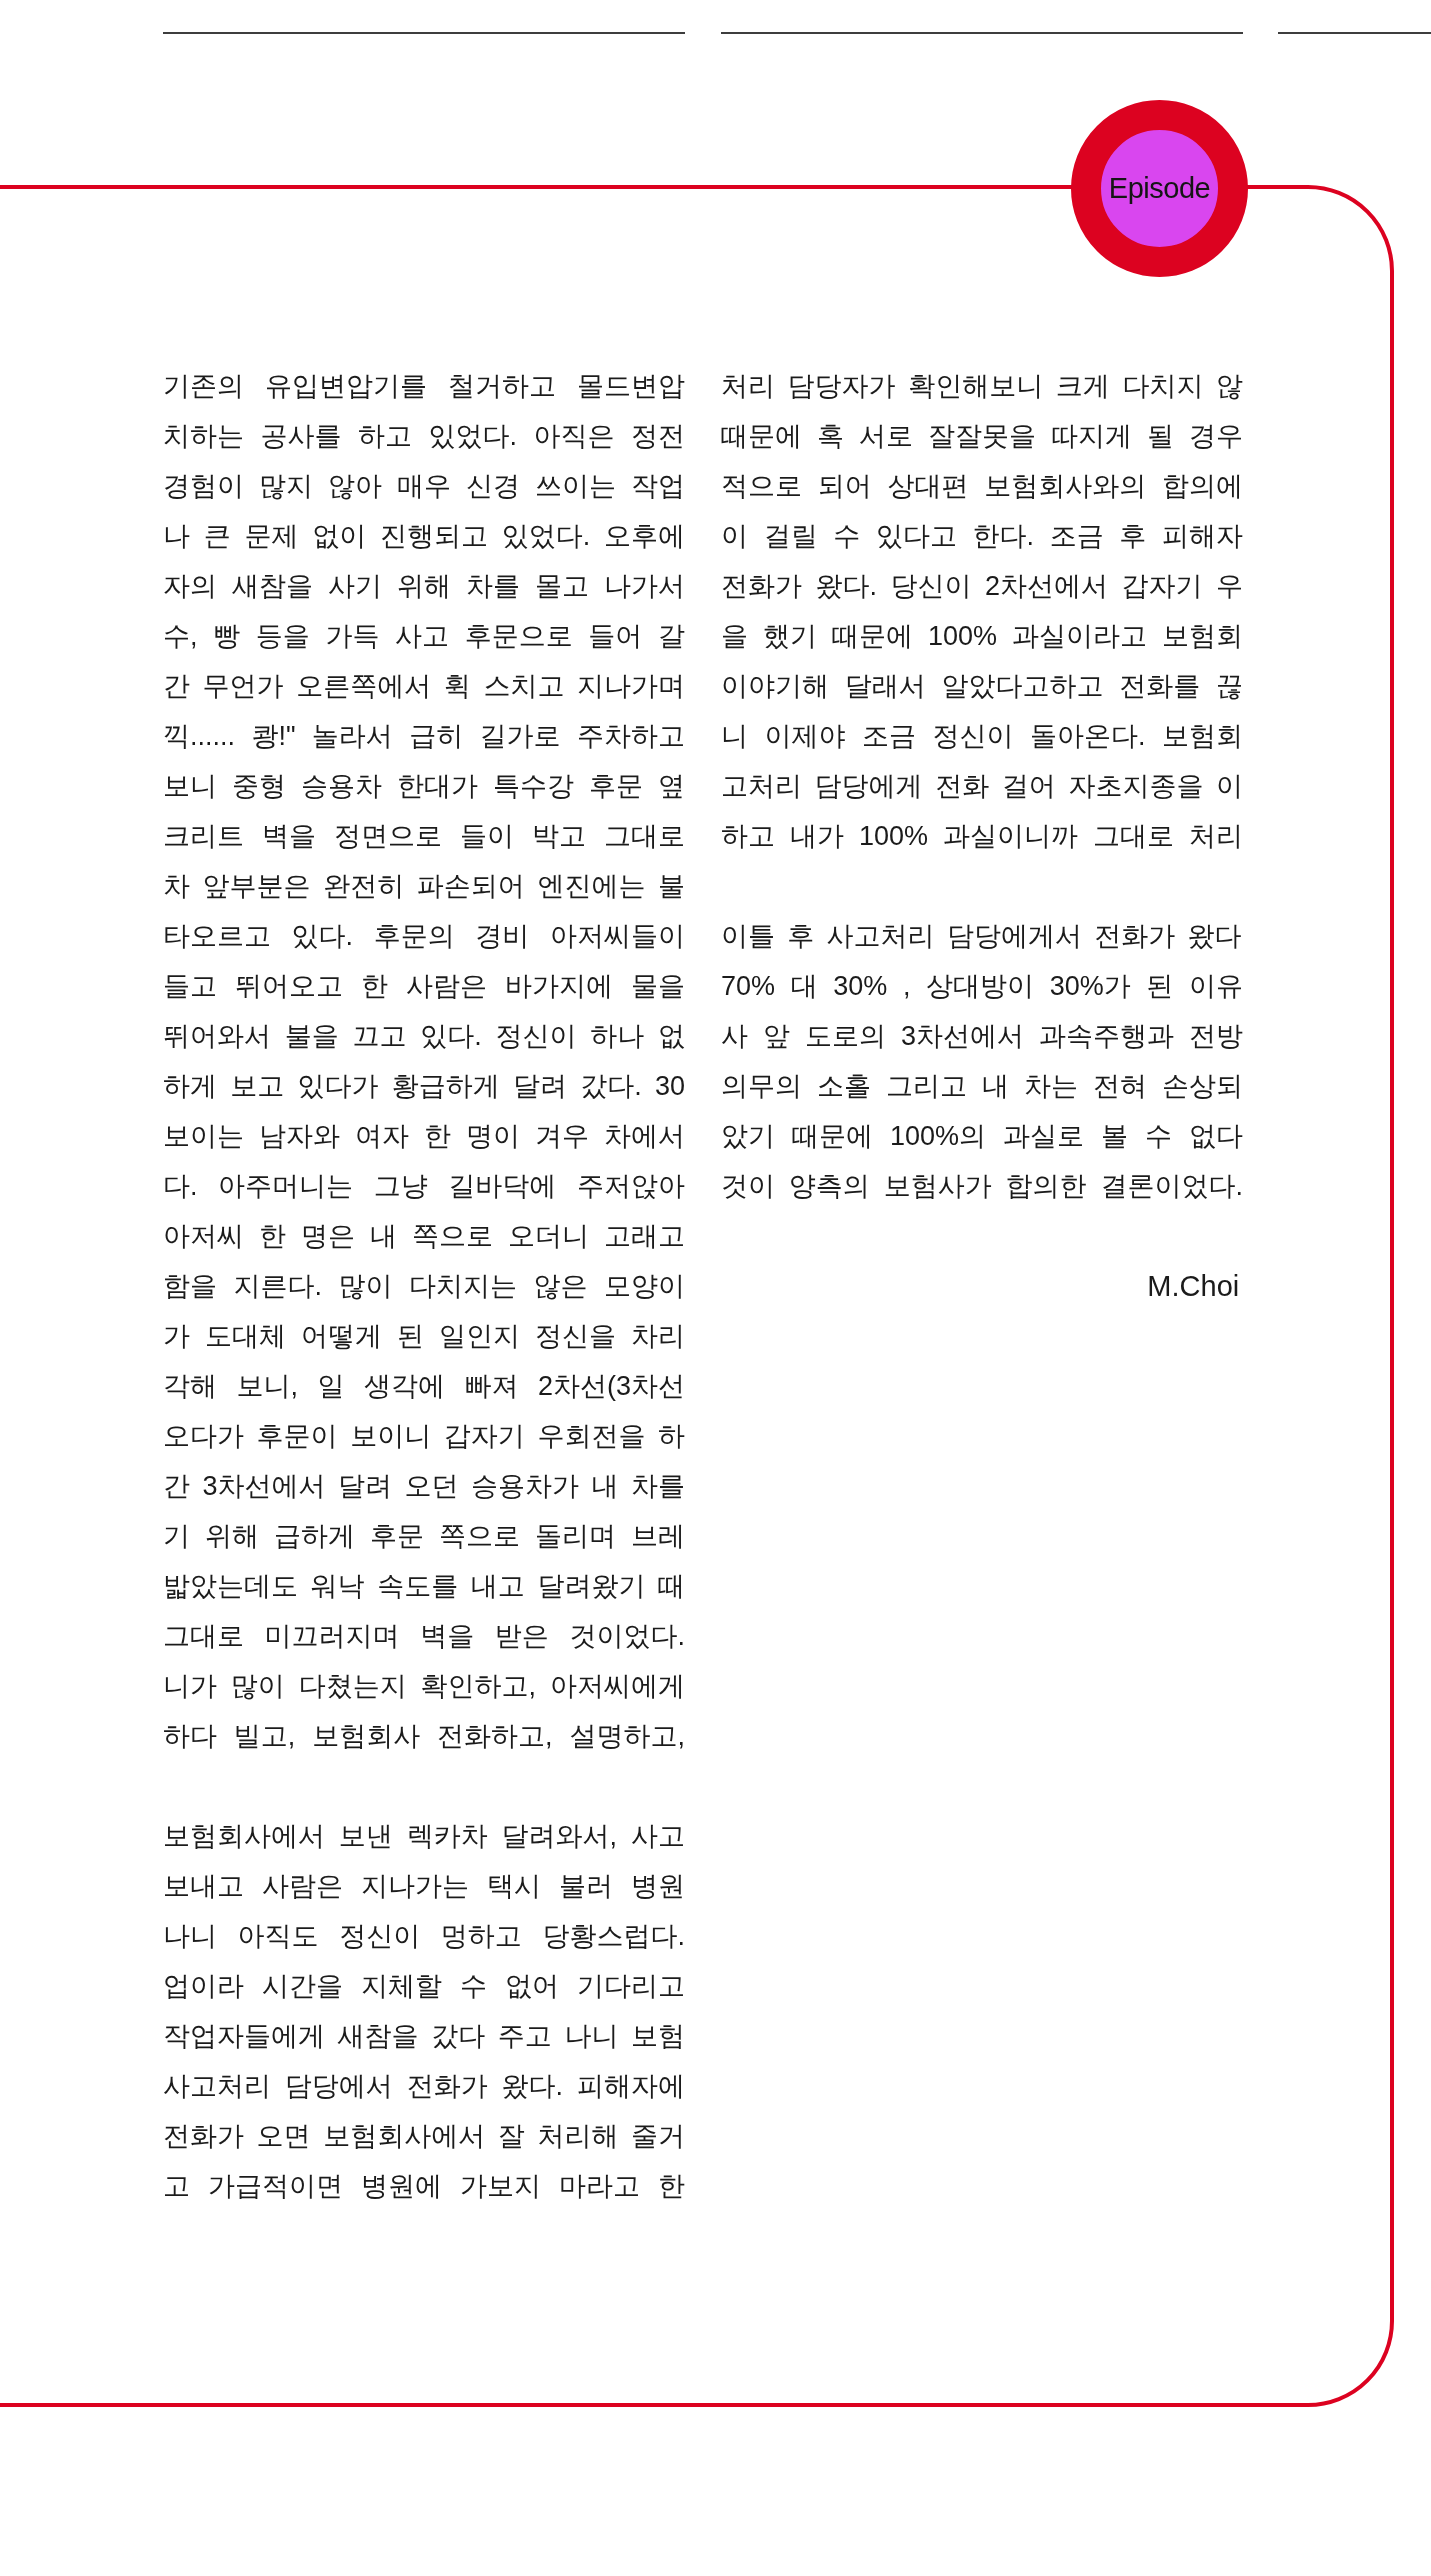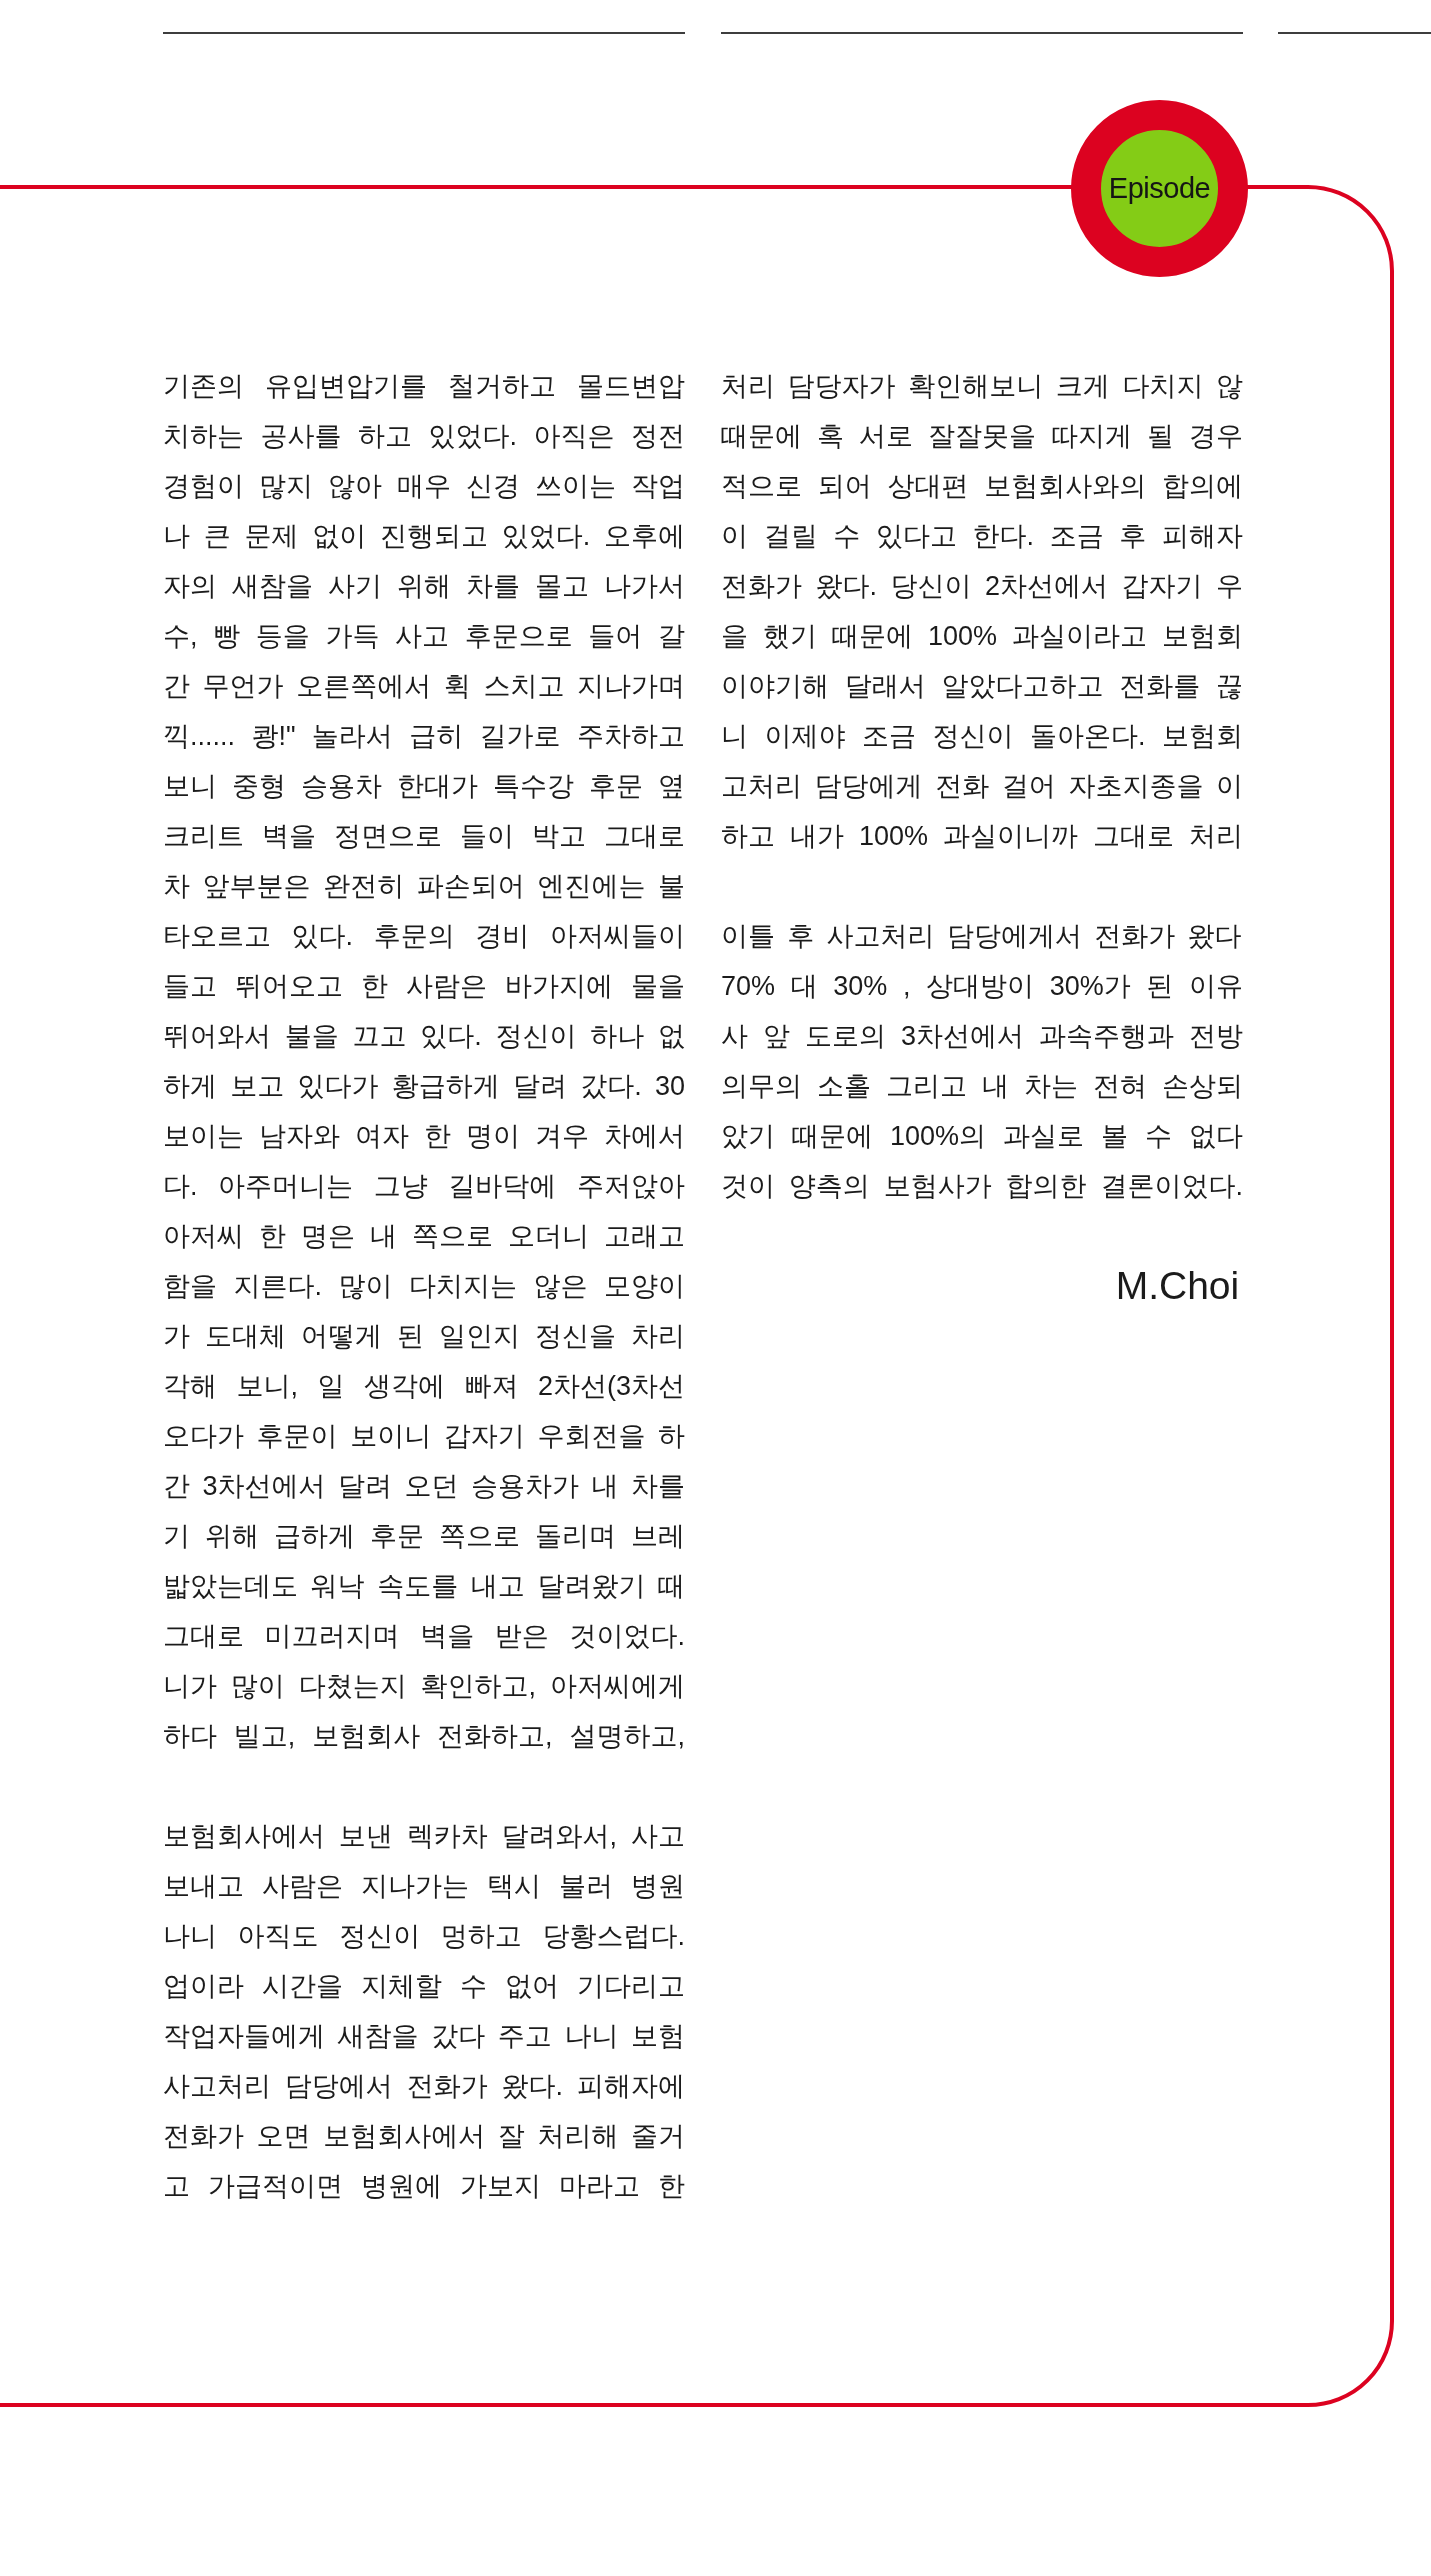--- a/index.html
+++ b/index.html
@@ -42,21 +42,21 @@
   
   .badge {
     position: absolute;
     left: 1071px;
     top: 100px;
     width: 177px;
     height: 177px;
     box-sizing: border-box;
     border: 30px solid #dc0220;
     border-radius: 50%;
-    background: #84cc16;
+    background: #d946ef;
     z-index: 2;
     display: flex;
     align-items: center;
     justify-content: center;
   }
   .badge-text {
     font-size: 29px;
     font-weight: 500;
     color: #151515;
     letter-spacing: -0.5px;
@@ -91,21 +91,21 @@
     text-align: justify;
     text-align-last: justify;
   }
 
   .signature {
     margin-top: 50px;
     height: 50px;
     line-height: 50px;
     text-align: right;
     padding-right: 3.8px;
-    font-size: 39px;
+    font-size: 29px;
     color: #1b1b1b;
   }
 </style>
 </head>
 <body>
 
 <div class="page">
 
   <div class="rule rule-1"></div>
   <div class="rule rule-2"></div>

